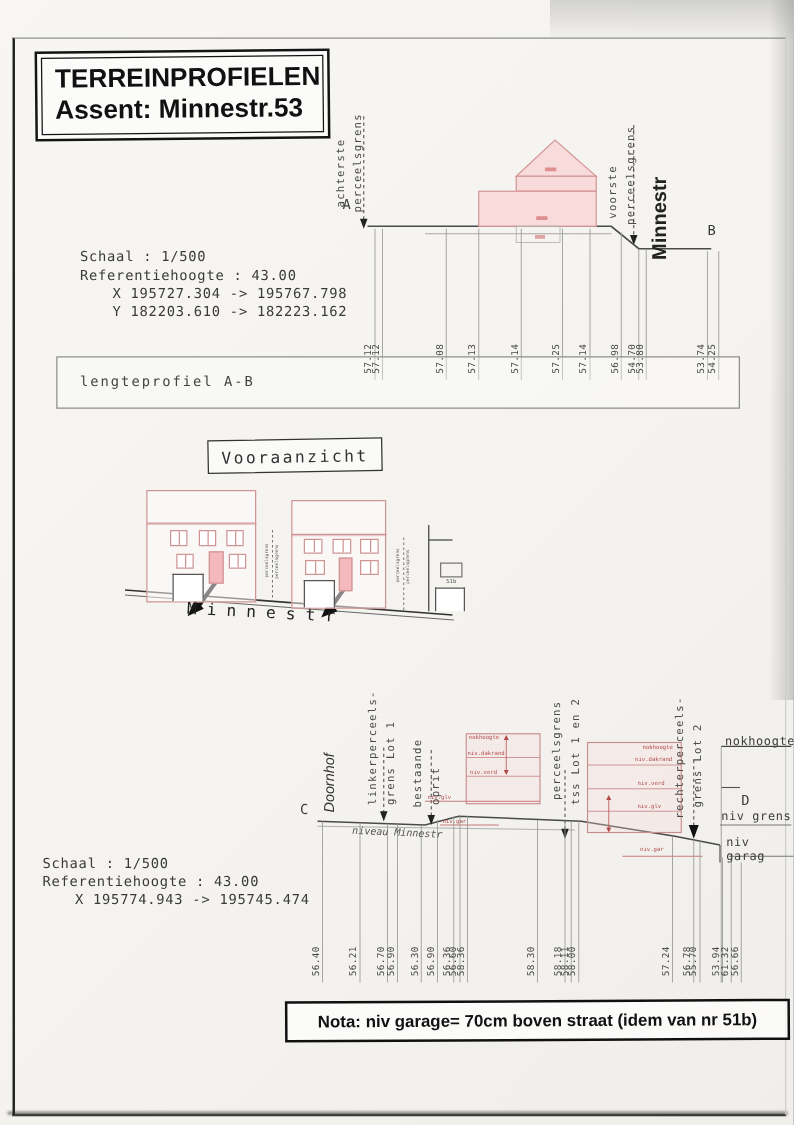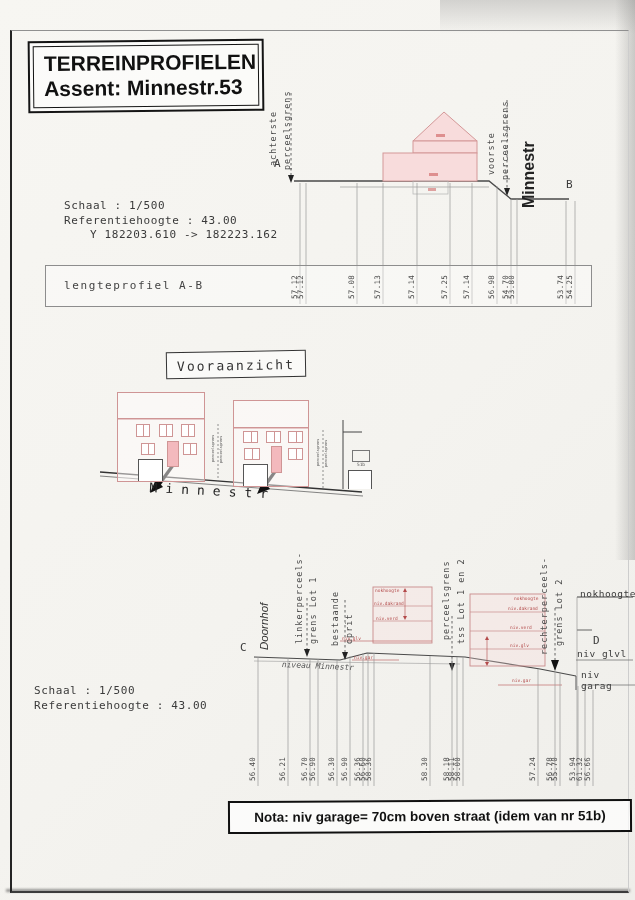--- a/index.html
+++ b/index.html
@@ -5,21 +5,21 @@
   html,body{margin:0;padding:0;background:#9a9a9a;font-family:"DejaVu Sans Mono",monospace;}
   #page{position:relative;width:635px;height:900px;margin:0 auto;overflow:hidden;
         background:linear-gradient(135deg,#f7f6f2 0%,#f4f3ef 55%,#efeeea 100%);}
   .abs{position:absolute;}
   .mono{font-family:"DejaVu Sans Mono",monospace;color:#3c3c3c;}
   .vt{writing-mode:vertical-rl;transform:rotate(180deg);white-space:nowrap;}
   .capt{font-size:8.5px;letter-spacing:1px;color:#4a4a4a;}
   .elev{font-size:7.5px;letter-spacing:0.3px;color:#4a4a4a;width:11px;overflow:visible;line-height:9px;}
   .info{font-size:11px;line-height:14.5px;letter-spacing:0.6px;color:#3a3a3a;}
   .info .indent{padding-left:26px;}
-  .strip{border:1px solid #8d8d8d;background:rgba(255,255,255,0.35);}
+  .strip{border:1px solid #8d8d8d;background:rgba(255,255,255,0.35);margin-top:20px;}
   .striplabel{font-size:11px;letter-spacing:1.6px;color:#444;}
   .redlab{font-size:4.5px;color:#b34a4a;letter-spacing:0;line-height:5px;}
   .tinylab{font-size:3.5px;color:#555;line-height:4px;}
   .titlebox{border:2px solid #141414;background:rgba(255,255,255,0.6);transform:rotate(-0.6deg);}
   .titlebox .inner{margin:3px;border:1.5px solid #141414;padding:4px 10px 6px 10px;}
   .titlebox .t{font-family:"Liberation Sans",sans-serif;font-weight:bold;font-size:21px;line-height:25px;color:#111;}
   .housebox{border:1px solid #cf9595;background:rgba(255,252,252,0.5);}
   .win{position:absolute;border:1px solid #cf9595;background:#fff;}
   .win:after{content:"";position:absolute;left:50%;top:0;bottom:0;width:1px;background:#cf9595;}
   .door{position:absolute;background:#f3b9bd;border:1px solid #cf9595;}
@@ -147,20 +147,21 @@
   <div class="abs mono vt capt" style="left:268px;top:82px;height:84px;">achterste</div>
   <div class="abs mono vt capt" style="left:282px;top:70px;height:100px;">perceelsgrens</div>
   <div class="abs mono vt capt" style="left:486px;top:103px;height:72px;">voorste</div>
   <div class="abs mono vt capt" style="left:500px;top:85px;height:95px;">perceelsgrens</div>
   <div class="abs vt" style="left:520px;top:130px;height:78px;font-family:'Liberation Sans',sans-serif;font-weight:bold;font-size:16px;color:#222;">Minnestr</div>
   <div class="abs mono" style="left:566px;top:178px;font-size:11px;">B</div>
 
   <div class="abs mono info" style="left:64px;top:199px;">
     <div>Schaal : 1/500</div>
     <div>Referentiehoogte : 43.00</div>
+    <div class="indent">X 195727.304 -&gt; 195767.798</div>
     <div class="indent">Y 182203.610 -&gt; 182223.162</div>
   </div>
 
   <div class="abs strip" style="left:45px;top:265px;width:545px;height:40px;">
     <div class="mono striplabel" style="position:absolute;left:18px;top:13px;">lengteprofiel A-B</div>
   </div>
 
   <div class="abs" style="left:166px;top:351px;border:1.2px solid #333;background:rgba(255,255,255,.5);padding:3px 10px;transform:rotate(-1deg);">
     <span class="mono" style="font-size:13px;letter-spacing:2px;color:#333;">Vooraanzicht</span>
   </div>
@@ -204,39 +205,40 @@
   <div class="abs vt" style="left:258px;top:586px;height:64px;font-family:'Liberation Sans',sans-serif;font-style:italic;font-size:11.5px;color:#333;">Doornhof</div>
   <div class="abs mono vt capt" style="left:294px;top:546px;height:98px;">linkerperceels-</div>
   <div class="abs mono vt capt" style="left:308px;top:558px;height:86px;">grens Lot 1</div>
   <div class="abs mono vt capt" style="left:330px;top:574px;height:72px;">bestaande</div>
   <div class="abs mono vt capt" style="left:344px;top:596px;height:48px;">oprit</div>
   <div class="abs mono vt capt" style="left:441px;top:538px;height:102px;">perceelsgrens</div>
   <div class="abs mono vt capt" style="left:456px;top:532px;height:112px;">tss Lot 1 en 2</div>
   <div class="abs mono vt capt" style="left:539px;top:541px;height:114px;">rechterperceels-</div>
   <div class="abs mono vt capt" style="left:554px;top:562px;height:84px;">grens Lot 2</div>
   <div class="abs mono" style="left:580px;top:588px;font-size:9.5px;letter-spacing:0.5px;">nokhoogte</div>
-  <div class="abs mono" style="left:577px;top:648px;font-size:9.5px;letter-spacing:0.5px;">niv glvl</div>
+  <div class="abs mono" style="left:577px;top:648px;font-size:9.5px;letter-spacing:0.5px;">niv grens</div>
   <div class="abs mono" style="left:581px;top:669px;font-size:9.5px;letter-spacing:0.5px;">niv garag</div>
   <div class="abs mono" style="left:282px;top:660px;font-size:8px;font-style:italic;color:#555;transform:rotate(2.5deg);transform-origin:left top;">niveau Minnestr</div>
 
   <div class="abs redlab" style="left:375px;top:588px;">nokhoogte</div>
   <div class="abs redlab" style="left:374px;top:601px;">niv.dakrand</div>
   <div class="abs redlab" style="left:376px;top:616px;">niv.verd</div>
   <div class="abs redlab" style="left:342px;top:636px;">niv.glv</div>
   <div class="abs redlab" style="left:354px;top:655px;">niv.gar</div>
 
   <div class="abs redlab" style="left:514px;top:596px;">nokhoogte</div>
   <div class="abs redlab" style="left:508px;top:606px;">niv.dakrand</div>
   <div class="abs redlab" style="left:510px;top:625px;">niv.verd</div>
   <div class="abs redlab" style="left:510px;top:643px;">niv.glv</div>
   <div class="abs redlab" style="left:512px;top:678px;">niv.gar</div>
 
   <div class="abs mono info" style="left:34px;top:684px;">
     <div>Schaal : 1/500</div>
     <div>Referentiehoogte : 43.00</div>
+    <div class="indent">X 195774.943 -&gt; 195745.474</div>
   </div>
 
 
   <div class="abs notebox" style="left:228px;top:800px;width:392px;">
     <span>Nota: niv garage= 70cm boven straat (idem van nr 51b)</span>
   </div>
 
   <div id="elev-layer">
       <div class="abs mono vt elev" style="left: 290px; top: 268px; height: 31px;">57.12</div>
       <div class="abs mono vt elev" style="left: 296px; top: 268px; height: 31px;">57.12</div>

